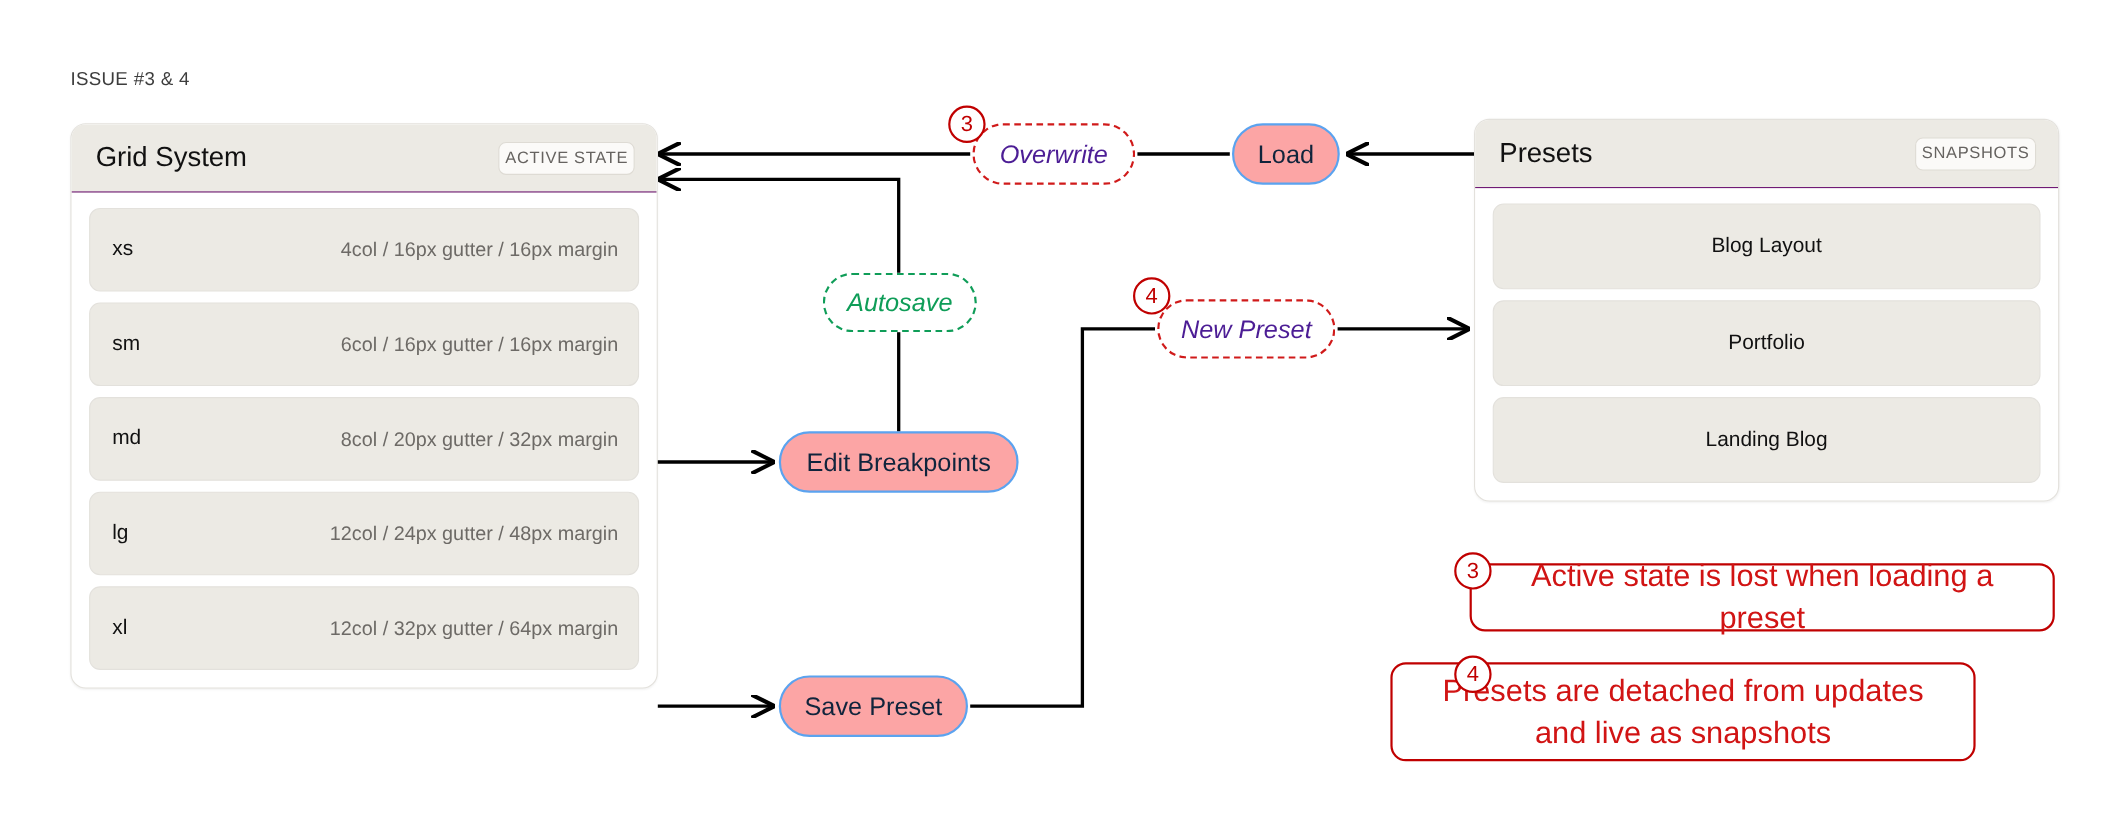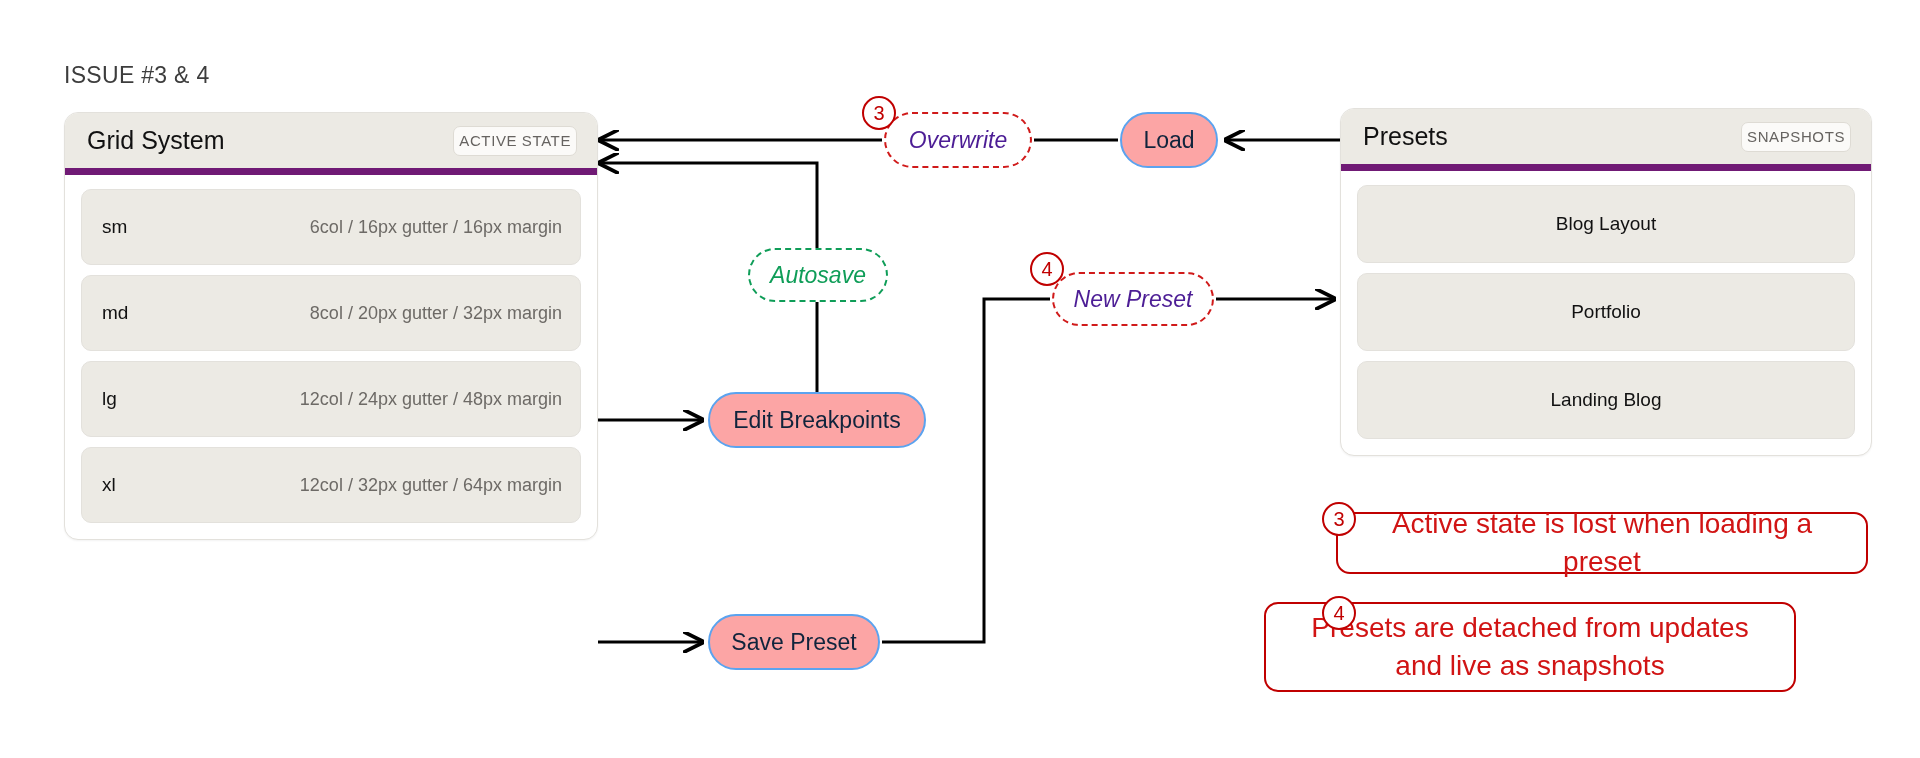--- a/index.html
+++ b/index.html
@@ -14,39 +14,39 @@
     overflow: hidden;
     font-family: "Liberation Sans", sans-serif;
     color: #1a1a1a;
   }
 
   
   #issue-caption {
     position: absolute;
     left: 64px;
     top: 62px;
-    font-size: 23px;
+    font-size: 17px;
     letter-spacing: 0.3px;
     color: #3d3d3d;
     white-space: nowrap;
   }
 
   
   .panel {
     position: absolute;
     background: #ffffff;
     border: 1px solid #e3e1dc;
     border-radius: 14px;
     box-shadow: 0 1px 2px rgba(0,0,0,0.05);
     overflow: hidden;
     box-sizing: border-box;
   }
   .panel-header {
     background: #eceae4;
-    border-bottom: 7px solid #701a75;
+    border-bottom: 1px solid #701a75;
     height: 62px;
     display: flex;
     align-items: center;
     justify-content: space-between;
     padding: 0 20px 0 22px;
     box-sizing: border-box;
   }
   .panel-title {
     font-size: 25px;
     color: #111111;
@@ -236,20 +236,24 @@
     <path d="M 1216 299 L 1334 299" marker-end="url(#arrowhead)"></path>
   </g>
 </svg>
 
 <div class="panel" id="grid-system-panel">
   <div class="panel-header">
     <span class="panel-title">Grid System</span>
     <span class="panel-badge">ACTIVE STATE</span>
   </div>
   <div class="panel-body">
+    <div class="bp-row">
+      <span class="bp-key">xs</span>
+      <span class="bp-val">4col / 16px gutter / 16px margin</span>
+    </div>
     <div class="bp-row">
       <span class="bp-key">sm</span>
       <span class="bp-val">6col / 16px gutter / 16px margin</span>
     </div>
     <div class="bp-row">
       <span class="bp-key">md</span>
       <span class="bp-val">8col / 20px gutter / 32px margin</span>
     </div>
     <div class="bp-row">
       <span class="bp-key">lg</span>

